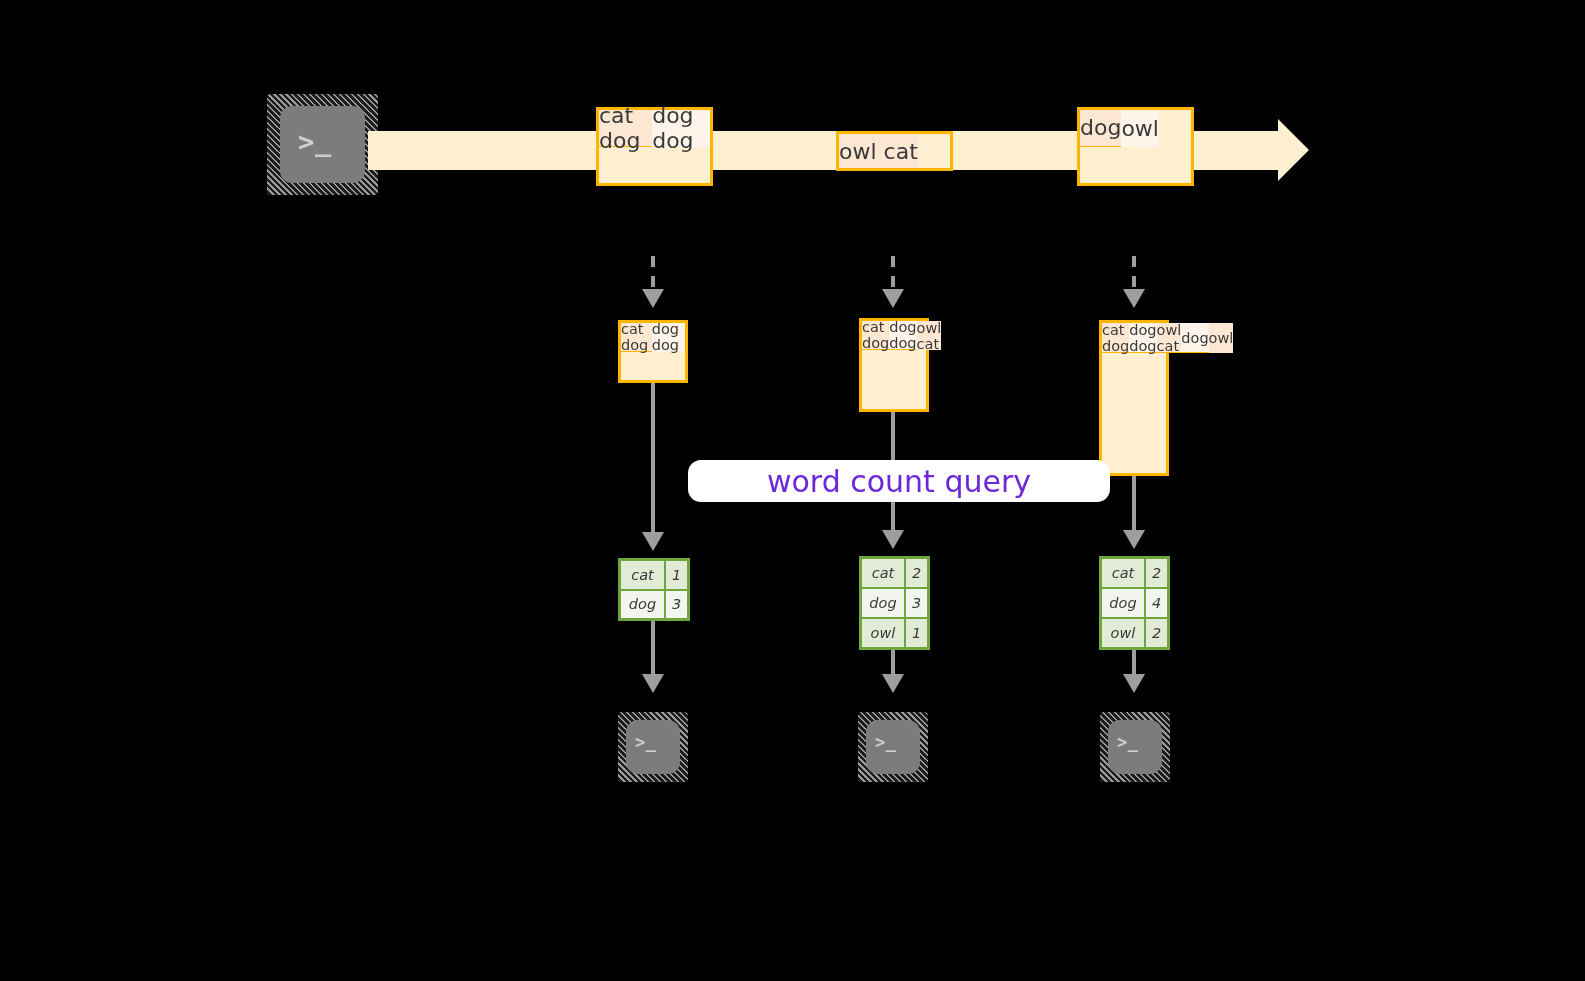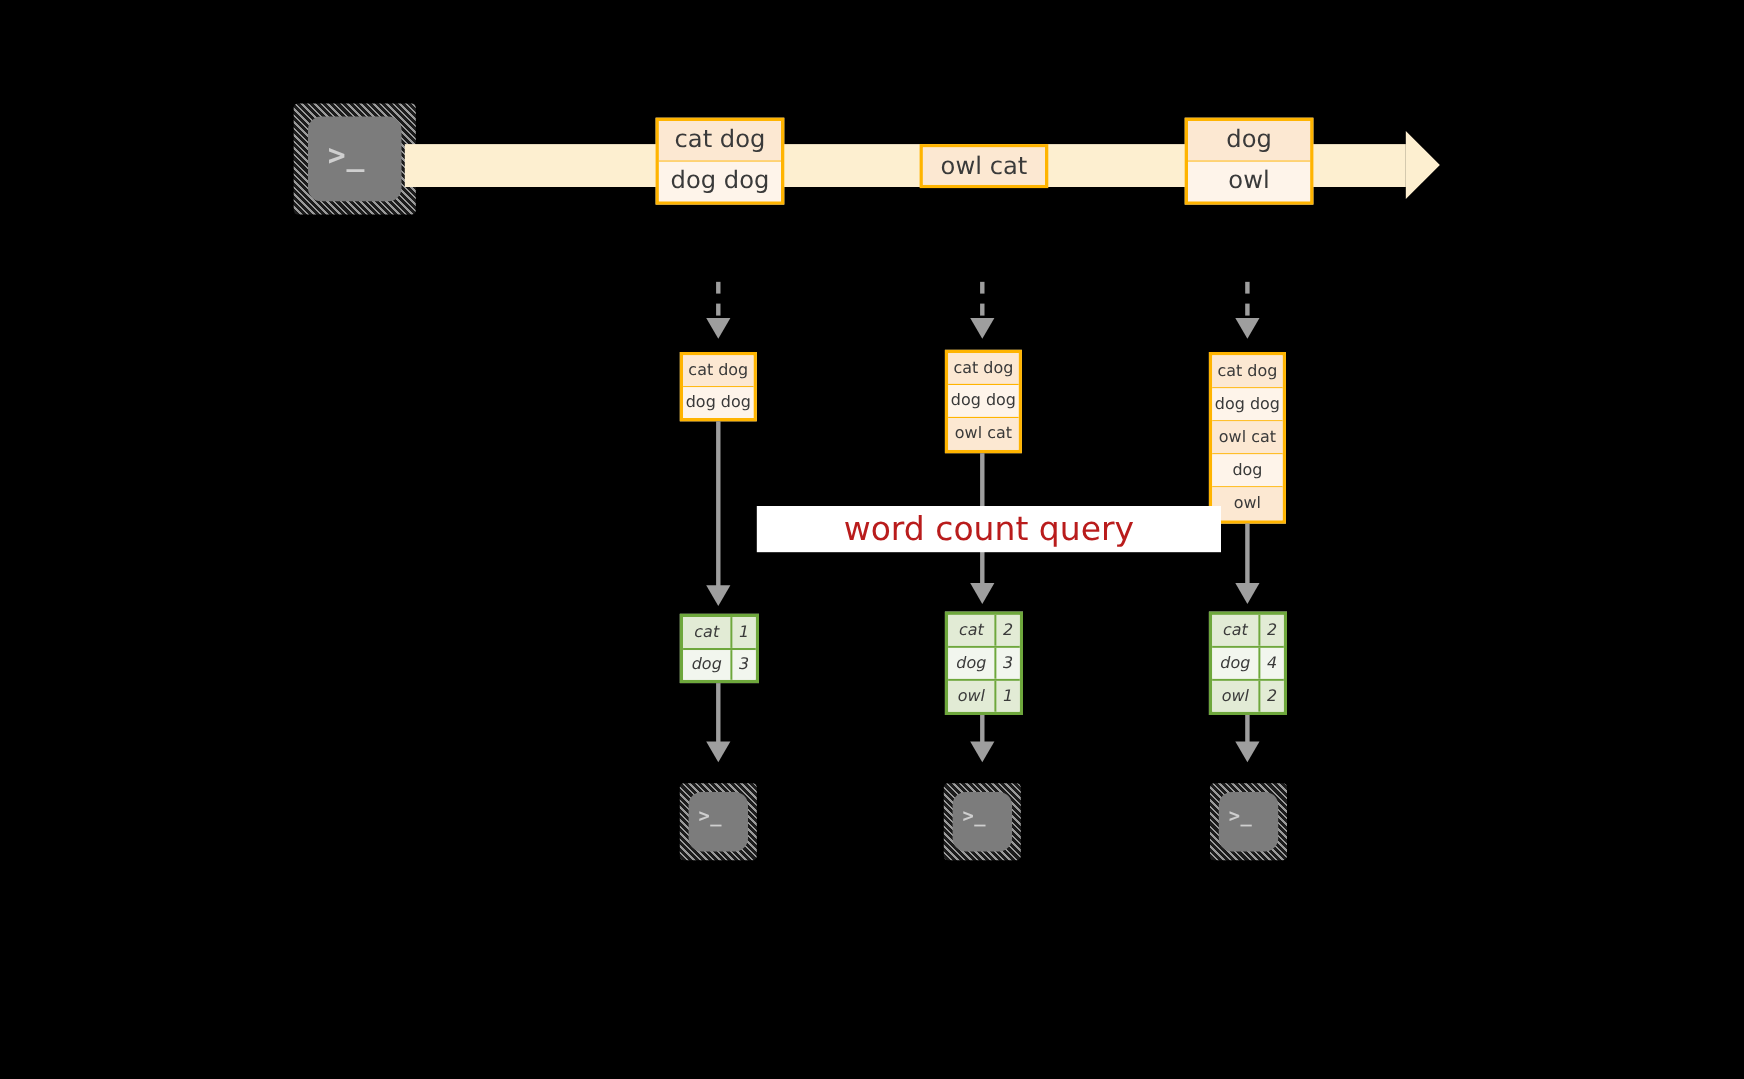--- a/index.html
+++ b/index.html
@@ -60,21 +60,21 @@
     border-color: transparent transparent transparent #FDEFD0;
   }
 
   
   .rec {
     position: absolute;
     box-sizing: border-box;
     border: 3px solid #FFB400;
     background: #FDEFD0;
     display: flex;
-    flex-direction: column;
+    flex-direction: row;
   }
   .rec .cell {
     box-sizing: border-box;
     display: flex;
     align-items: center;
     justify-content: center;
     color: #3a3a3a;
     border-bottom: 1.5px solid #FFB400;
     background: #FCE8D2;
   }
@@ -131,21 +131,22 @@
     border-color: #9e9e9e transparent transparent transparent;
   }
 
   
   .query-band {
     position: absolute;
     background: #FFFFFF;
     display: flex;
     align-items: center;
     justify-content: center;
-    color: #b91c1c;
+    color: #6d28d9;
+    border-radius: 13px;
   }
 </style>
 </head>
 <body>
 
 <div id="stage">
 
   <div class="terminal" style="left:267px; top:94px; width:111px; height:101px;">
     <div class="hatch"></div>
     <div class="face" style="left:13px; top:12px; right:13px; bottom:12px;"></div>

